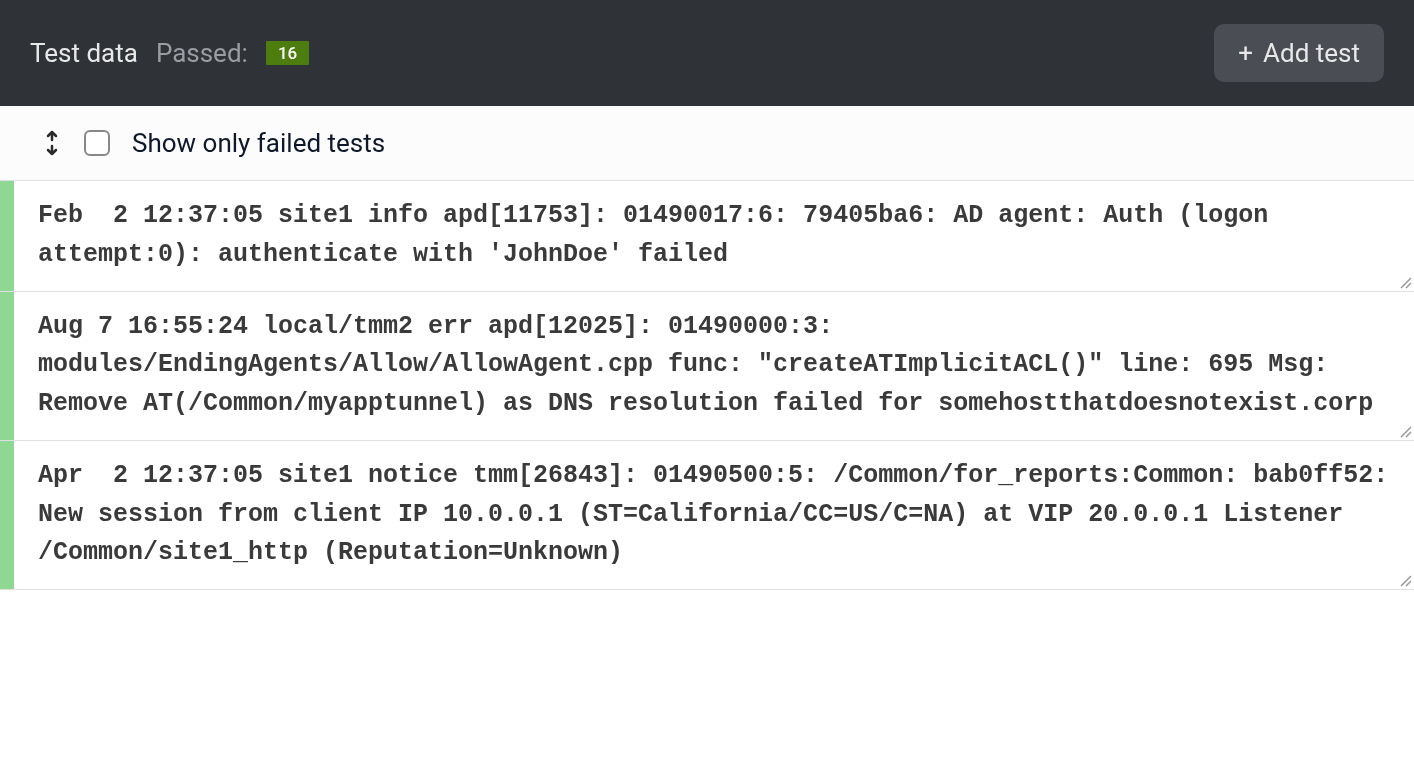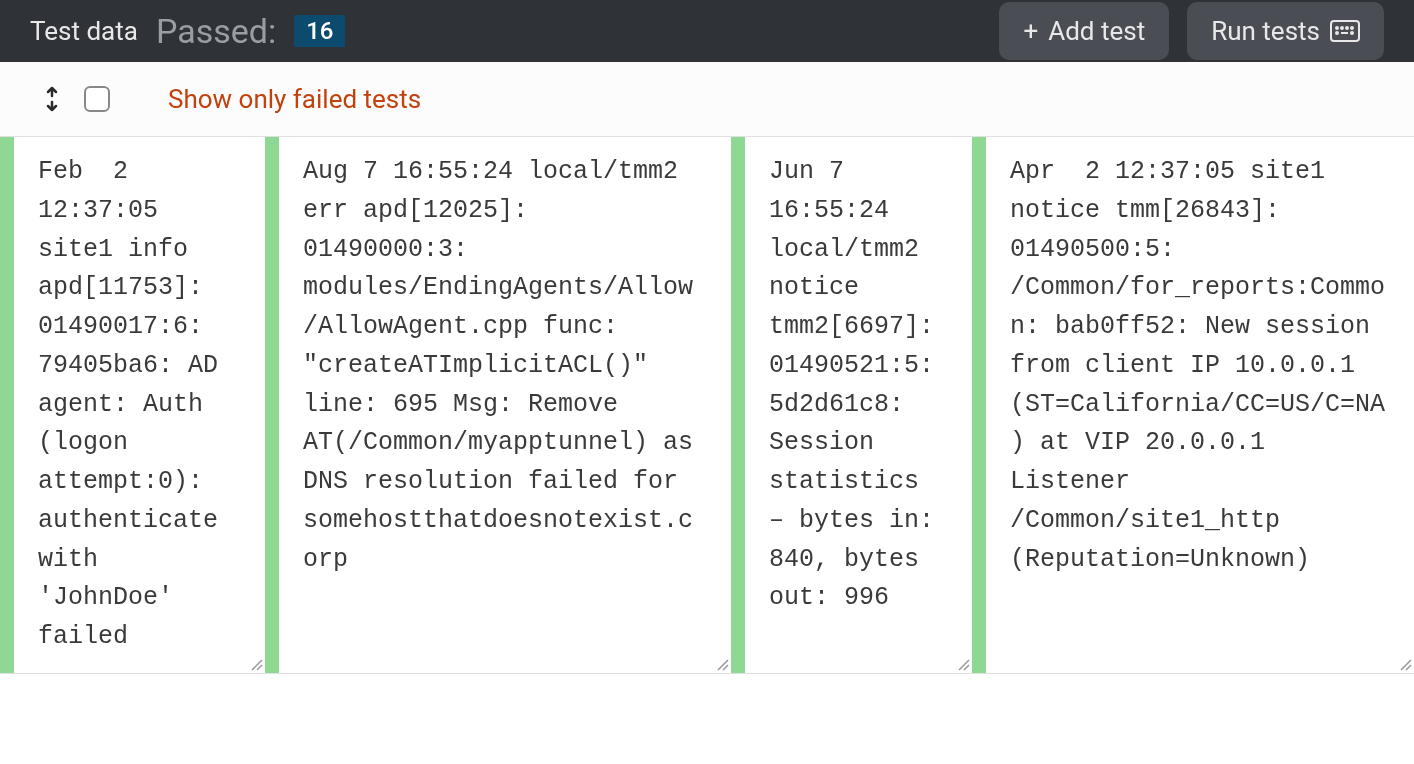--- a/index.html
+++ b/index.html
@@ -9,39 +9,39 @@
     }
     body {
       font-family: -apple-system, BlinkMacSystemFont, "Segoe UI", Roboto, Helvetica, Arial, sans-serif;
       background: #ffffff;
       width: 1414px;
     }
     .header {
       background: #2f3237;
       display: flex;
       align-items: center;
-      padding: 2px 30px;
+      padding: 24px 30px;
       gap: 18px;
       box-shadow: 0 2px 6px rgba(0,0,0,0.15);
       justify-content: center;
     }
     .header-title {
       color: #e8e8e8;
       font-size: 26px;
       font-weight: 400;
     }
     .passed-label {
       color: #9a9da2;
-      font-size: 34px;
+      font-size: 26px;
       font-weight: 400;
     }
     .passed-count {
-      background: #0c4a6e;
+      background: #4d7c0f;
       color: #ffffff;
-      font-size: 24px;
+      font-size: 17px;
       font-weight: 500;
       padding: 2px 12px;
       border-radius: 1px;
       display: inline-flex;
       align-items: center;
       justify-content: center;
     }
     .header-spacer {
       flex: 1;
     }
@@ -88,26 +88,26 @@
     .checkbox {
       width: 26px;
       height: 26px;
       border: 2.5px solid #888;
       border-radius: 6px;
       cursor: pointer;
       background: #fff;
     }
     .filter-label {
       font-size: 26px;
-      color: #c2410c;
-      margin-left: 36px;
+      color: #0f172a;
     }
     .test-list {
       display: flex;
-      flex-direction: row;
+      flex-direction: column;
+      font-weight: bold;
     }
     .test-row {
       display: flex;
       border-bottom: 1px solid #e0e0e0;
       position: relative;
     }
     .status-bar {
       width: 14px;
       background: #8fd894;
       flex-shrink: 0;
@@ -141,35 +141,20 @@
 
 <div class="header">
   <span class="header-title">Test data</span>
   <span class="passed-label">Passed:</span>
   <span class="passed-count">16</span>
   <div class="header-spacer"></div>
   <button class="btn">
     <span class="plus-icon">+</span>
     <span>Add test</span>
   </button>
-  <button class="btn">
-    <span>Run tests</span>
-    <span class="keyboard-icon">
-      <svg viewBox="0 0 30 22" fill="none" stroke="#e8e8e8" stroke-width="2">
-        <rect x="1" y="1" width="28" height="20" rx="3"></rect>
-        <circle cx="7" cy="8" r="1" fill="#e8e8e8"></circle>
-        <circle cx="12" cy="8" r="1" fill="#e8e8e8"></circle>
-        <circle cx="17" cy="8" r="1" fill="#e8e8e8"></circle>
-        <circle cx="22" cy="8" r="1" fill="#e8e8e8"></circle>
-        <circle cx="7" cy="13" r="1" fill="#e8e8e8"></circle>
-        <circle cx="22" cy="13" r="1" fill="#e8e8e8"></circle>
-        <line x1="11" y1="13" x2="18" y2="13" stroke-width="2"></line>
-      </svg>
-    </span>
-  </button>
 </div>
 
 <div class="filter-bar">
   <span class="sort-icon">
     <svg viewBox="0 0 20 28" fill="none" stroke="#2a2a2a" stroke-width="2.5" stroke-linecap="round" stroke-linejoin="round">
       <path d="M10 3 L10 11 M6 7 L10 3 L14 7"></path>
       <path d="M10 17 L10 25 M6 21 L10 25 L14 21"></path>
     </svg>
   </span>
   <div class="checkbox"></div>
@@ -190,29 +175,20 @@
     <div class="status-bar"></div>
     <div class="test-content">Aug 7 16:55:24 local/tmm2 err apd[12025]: 01490000:3: modules/EndingAgents/Allow/AllowAgent.cpp func: "createATImplicitACL()" line: 695 Msg: Remove AT(/Common/myapptunnel) as DNS resolution failed for somehostthatdoesnotexist.corp</div>
     <span class="resize-handle">
       <svg viewBox="0 0 14 14" stroke="#999" stroke-width="1.5">
           <path d="M3 13 L13 3 M8 13 L13 8"></path>
         </svg>
     </span>
   </div>
   <div class="test-row">
     <div class="status-bar"></div>
-    <div class="test-content">Jun 7 16:55:24 local/tmm2 notice tmm2[6697]: 01490521:5: 5d2d61c8: Session statistics – bytes in: 840, bytes out: 996</div>
-    <span class="resize-handle">
-      <svg viewBox="0 0 14 14" stroke="#999" stroke-width="1.5">
-          <path d="M3 13 L13 3 M8 13 L13 8"></path>
-        </svg>
-    </span>
-  </div>
-  <div class="test-row">
-    <div class="status-bar"></div>
     <div class="test-content">Apr  2 12:37:05 site1 notice tmm[26843]: 01490500:5: /Common/for_reports:Common: bab0ff52: New session from client IP 10.0.0.1 (ST=California/CC=US/C=NA) at VIP 20.0.0.1 Listener /Common/site1_http (Reputation=Unknown)</div>
     <span class="resize-handle">
       <svg viewBox="0 0 14 14" stroke="#999" stroke-width="1.5">
           <path d="M3 13 L13 3 M8 13 L13 8"></path>
         </svg>
     </span>
   </div>
 </div>
 
 </body></html>

